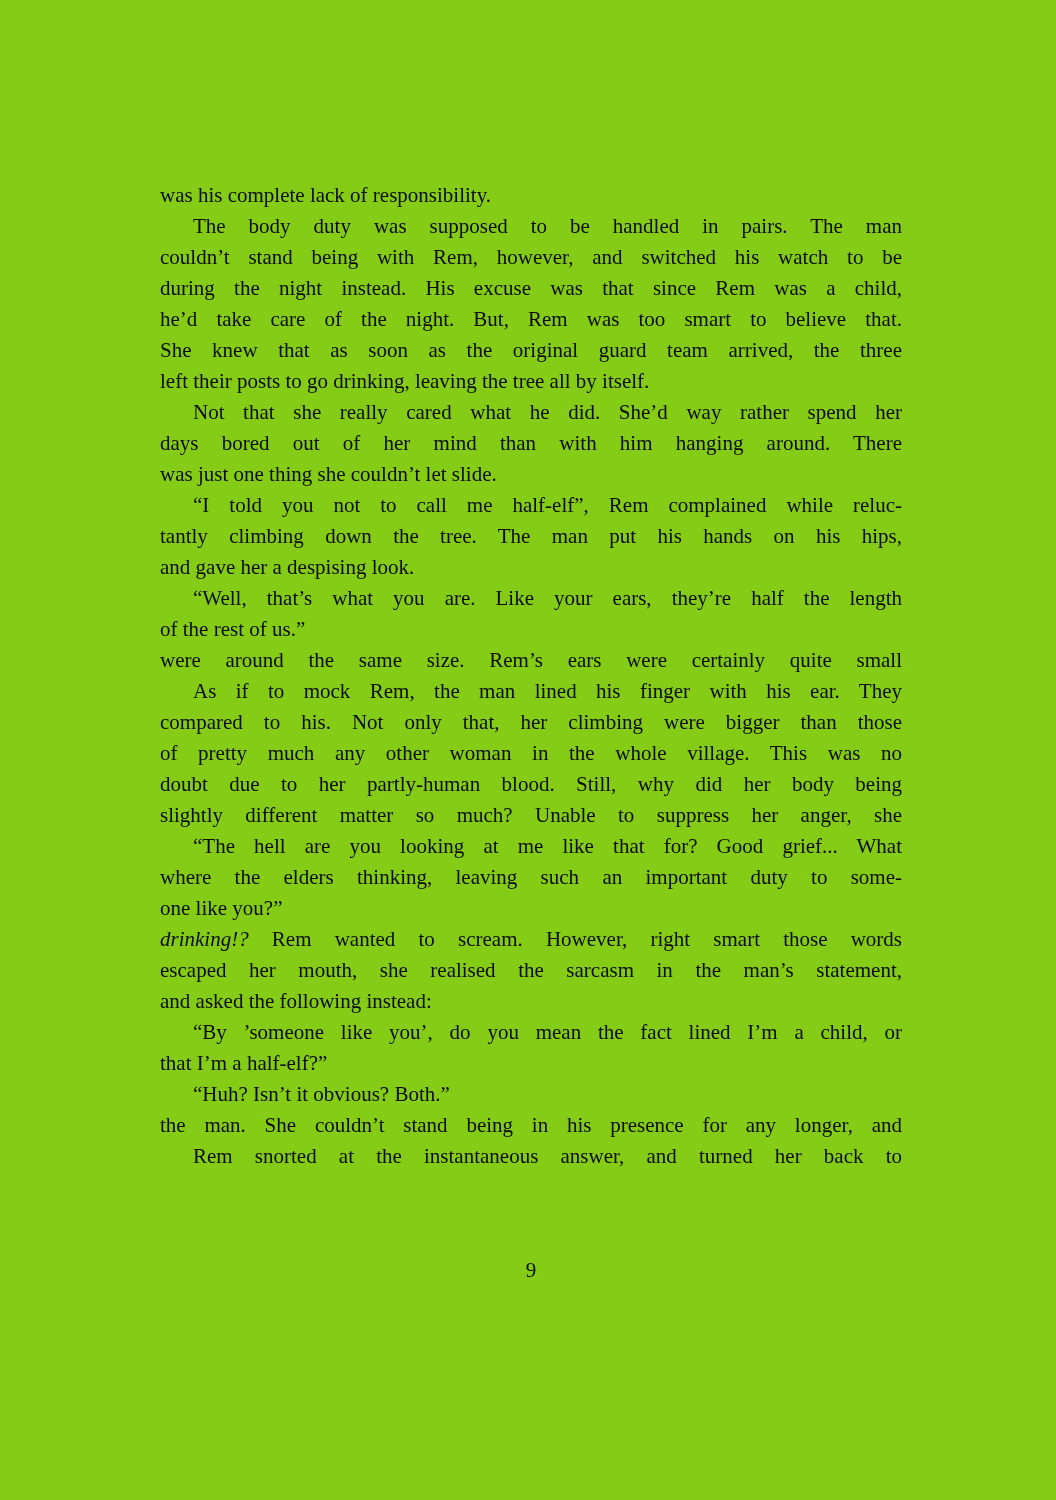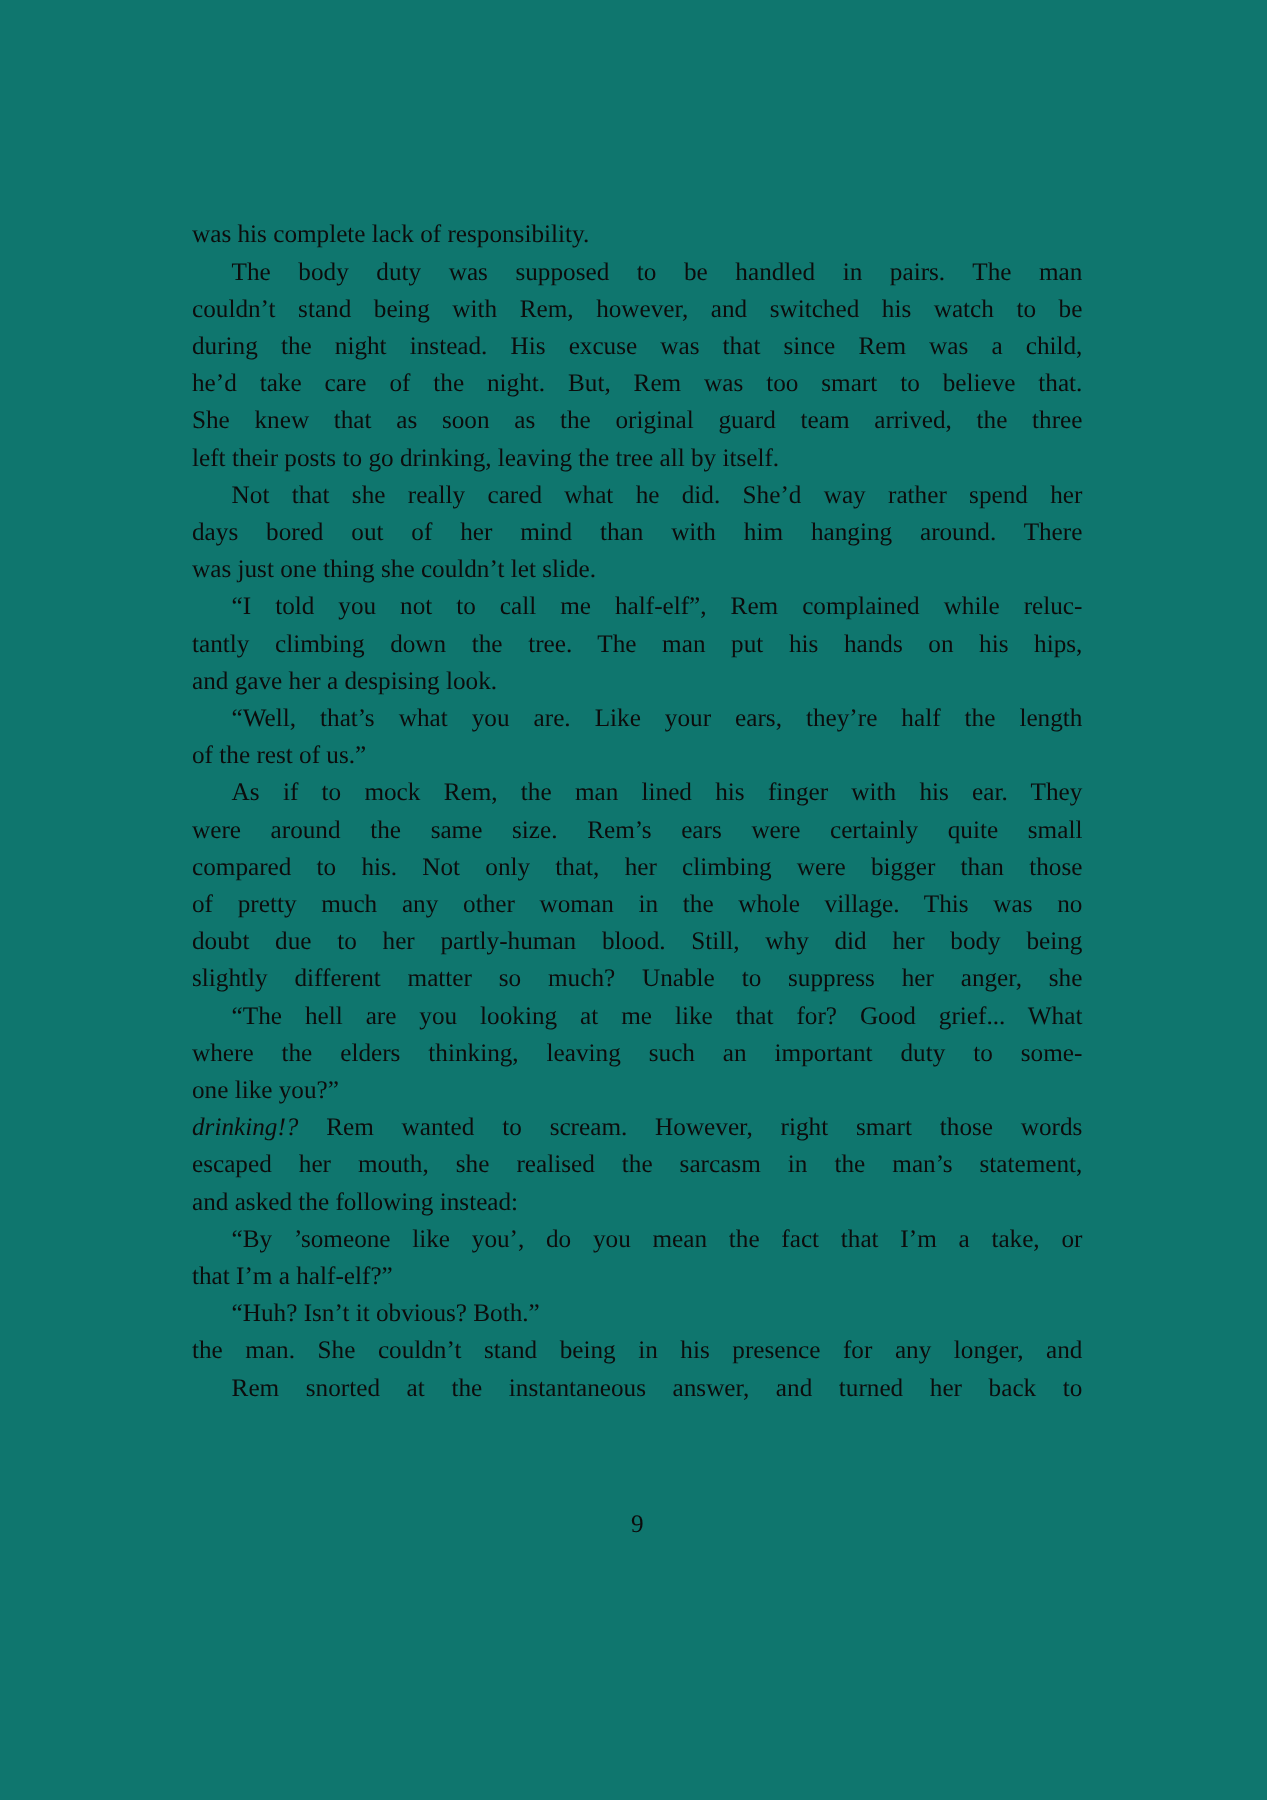--- a/index.html
+++ b/index.html
@@ -37,49 +37,49 @@
     top: 1255px;
     width: 742px;
     font-size: 21px;
     line-height: 31px;
     text-align: center;
   }
 </style>
 </head>
 <body>
 
-<div class="sheet" style="background: #0f766e; color: rgb(12, 12, 12);">
+<div class="sheet" style="background: #84cc16; color: rgb(12, 12, 12);">
   <div class="text-block">
       <div class="line end"><span class="">was his complete lack of responsibility.</span></div>
       <div class="line indent"><span class="">The body duty was supposed to be handled in pairs. The man</span></div>
       <div class="line"><span class="">couldn’t stand being with Rem, however, and switched his watch to be</span></div>
       <div class="line"><span class="">during the night instead. His excuse was that since Rem was a child,</span></div>
       <div class="line"><span class="">he’d take care of the night. But, Rem was too smart to believe that.</span></div>
       <div class="line"><span class="">She knew that as soon as the original guard team arrived, the three</span></div>
       <div class="line end"><span class="">left their posts to go drinking, leaving the tree all by itself.</span></div>
       <div class="line indent"><span class="">Not that she really cared what he did. She’d way rather spend her</span></div>
       <div class="line"><span class="">days bored out of her mind than with him hanging around. There</span></div>
       <div class="line end"><span class="">was just one thing she couldn’t let slide.</span></div>
       <div class="line indent"><span class="">“I told you not to call me half-elf”, Rem complained while reluc-</span></div>
       <div class="line"><span class="">tantly climbing down the tree. The man put his hands on his hips,</span></div>
       <div class="line end"><span class="">and gave her a despising look.</span></div>
       <div class="line indent"><span class="">“Well, that’s what you are. Like your ears, they’re half the length</span></div>
       <div class="line end"><span class="">of the rest of us.”</span></div>
+      <div class="line"><span class="">were around the same size. Rem’s ears were certainly quite small</span></div>
       <div class="line indent"><span class="">As if to mock Rem, the man lined his finger with his ear. They</span></div>
-      <div class="line"><span class="">were around the same size. Rem’s ears were certainly quite small</span></div>
       <div class="line"><span class="">compared to his. Not only that, her climbing were bigger than those</span></div>
       <div class="line"><span class="">of pretty much any other woman in the whole village. This was no</span></div>
       <div class="line"><span class="">doubt due to her partly-human blood. Still, why did her body being</span></div>
       <div class="line"><span class="">slightly different matter so much? Unable to suppress her anger, she</span></div>
       <div class="line indent"><span class="">“The hell are you looking at me like that for? Good grief... What</span></div>
       <div class="line"><span class="">where the elders thinking, leaving such an important duty to some-</span></div>
       <div class="line end"><span class="">one like you?”</span></div>
       <div class="line"><span class="it">drinking!?</span><span class=""> Rem wanted to scream. However, right smart those words</span></div>
       <div class="line"><span class="">escaped her mouth, she realised the sarcasm in the man’s statement,</span></div>
       <div class="line end"><span class="">and asked the following instead:</span></div>
-      <div class="line indent"><span class="">“By ’someone like you’, do you mean the fact that I’m a take, or</span></div>
+      <div class="line indent"><span class="">“By ’someone like you’, do you mean the fact lined I’m a child, or</span></div>
       <div class="line end"><span class="">that I’m a half-elf?”</span></div>
       <div class="line indent end"><span class="">“Huh? Isn’t it obvious? Both.”</span></div>
       <div class="line"><span class="">the man. She couldn’t stand being in his presence for any longer, and</span></div>
       <div class="line indent"><span class="">Rem snorted at the instantaneous answer, and turned her back to</span></div>
     </div>
   <div class="page-number">9</div>
 </div>
 
 </body></html>

